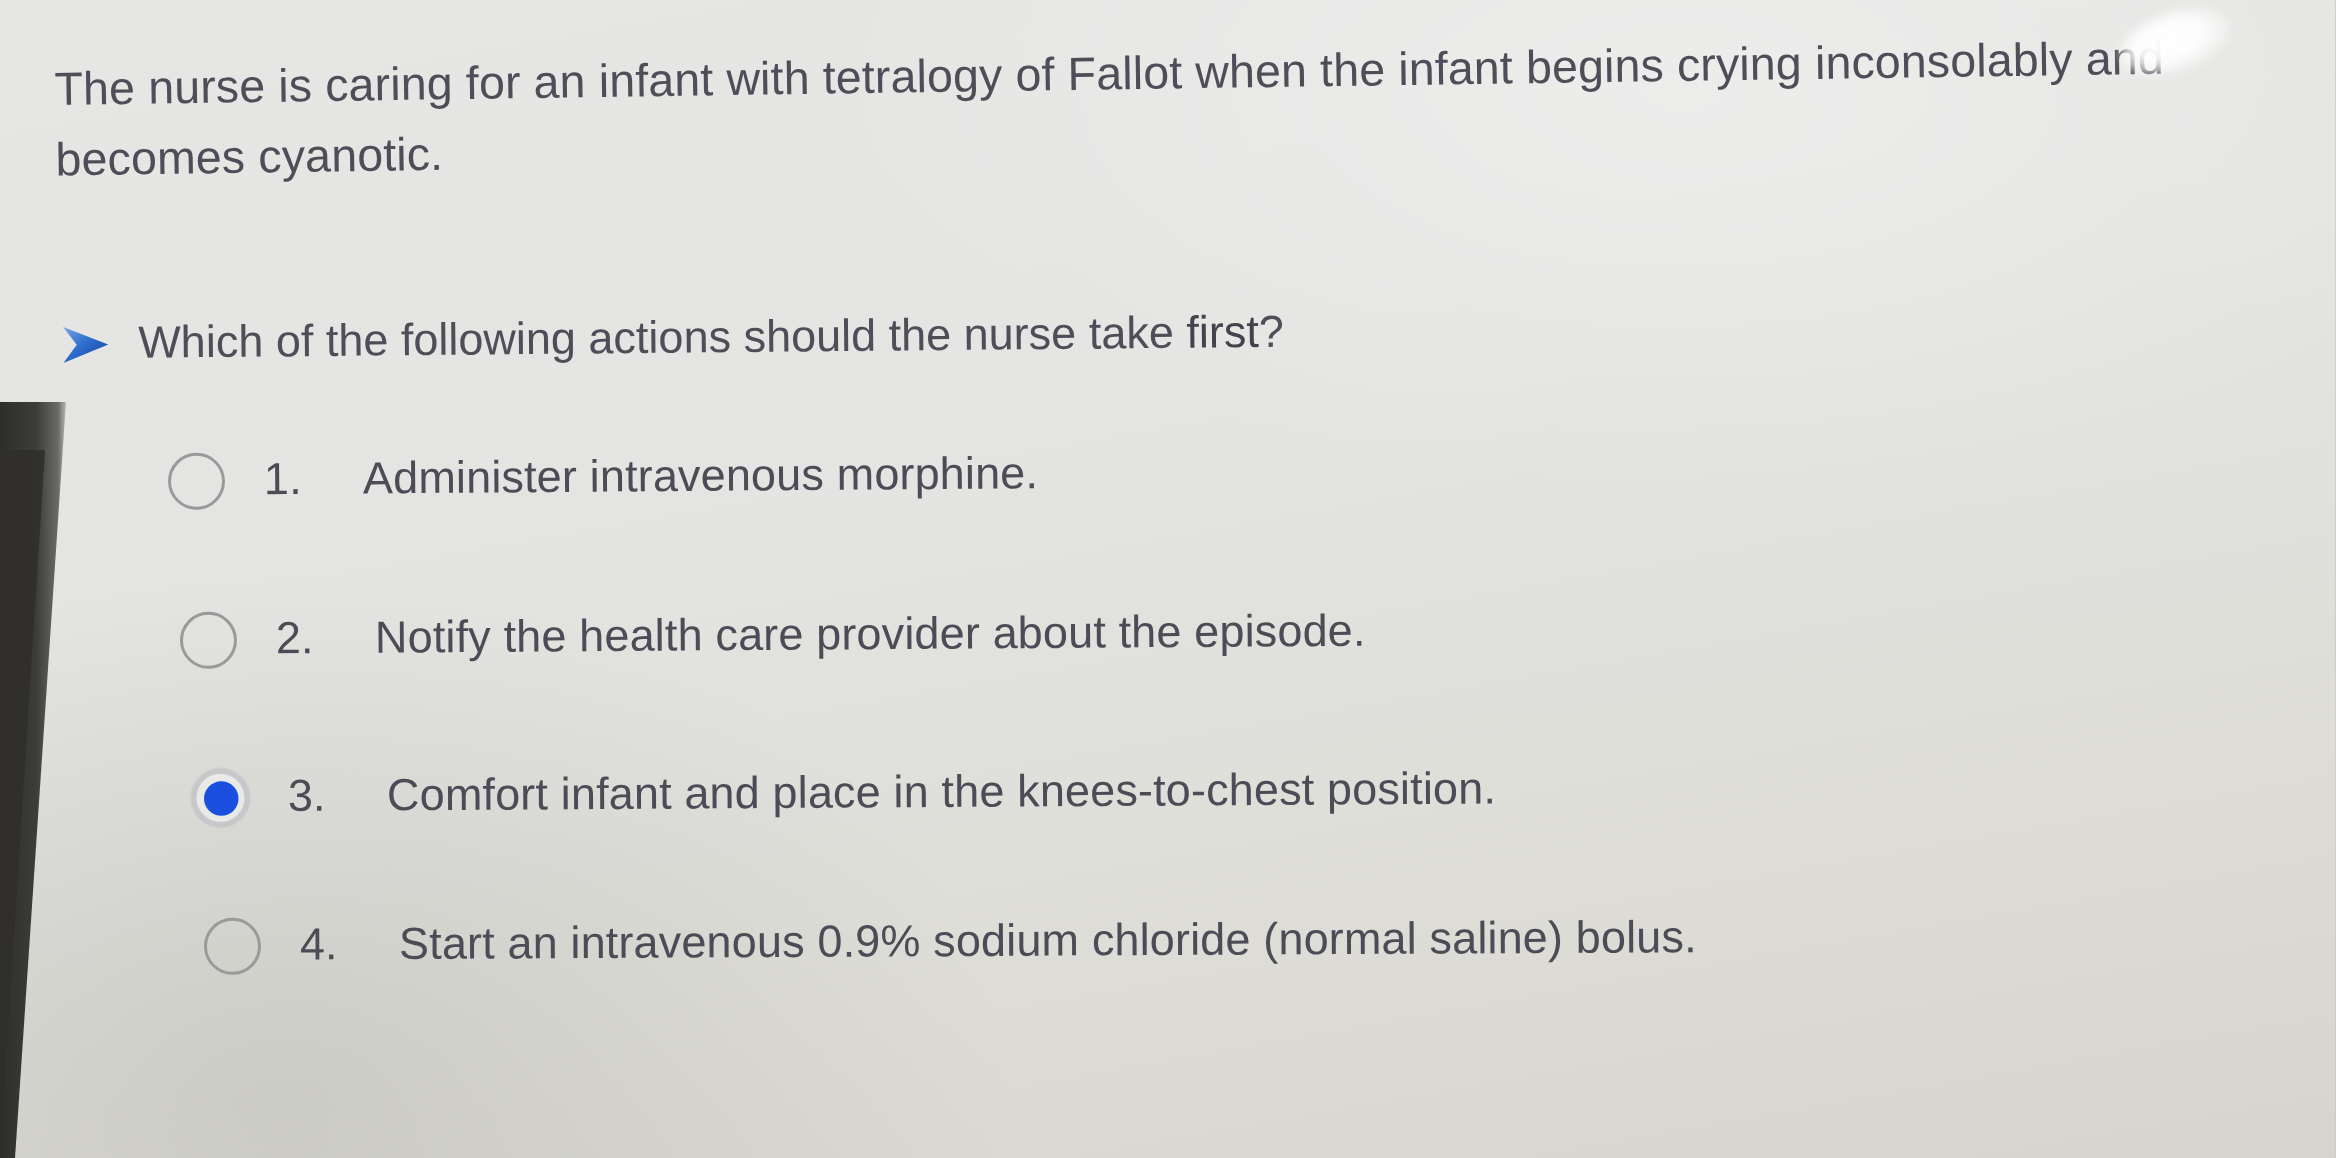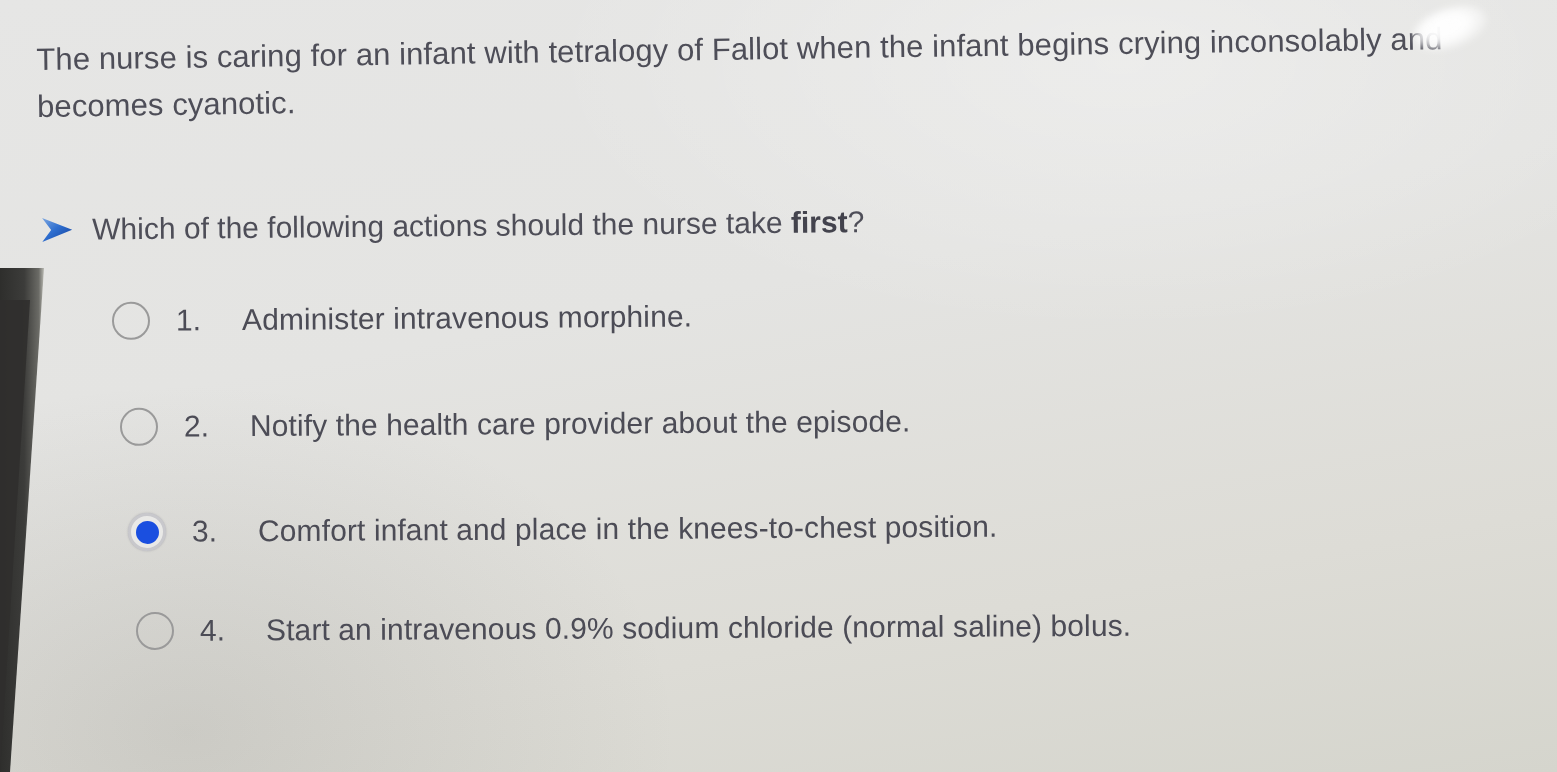--- a/index.html
+++ b/index.html
@@ -91,21 +91,21 @@
     height: 30px;
     flex: none;
     display: block;
   }
   .lead-text {
     font-size: 30px;
     line-height: 1.2;
     color: #4e4e58;
     white-space: nowrap;
   }
-  .lead-text b { font-weight: 700; color: #43434d; }
+  .lead-text b { font-weight: 400; color: #43434d; }
 
   
   .options {
     position: absolute;
     left: 0;
     top: 0;
     width: 100%;
   }
   .option {
     position: absolute;

